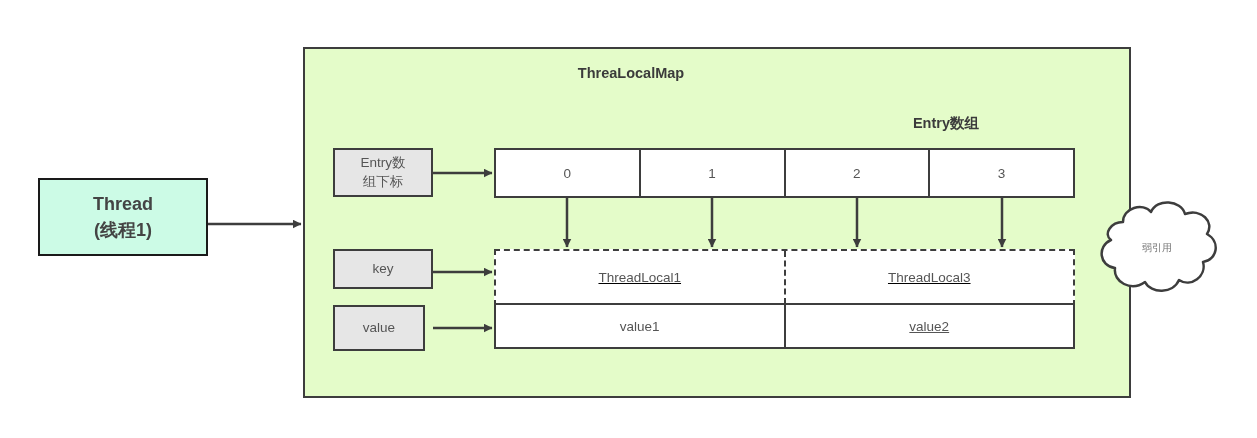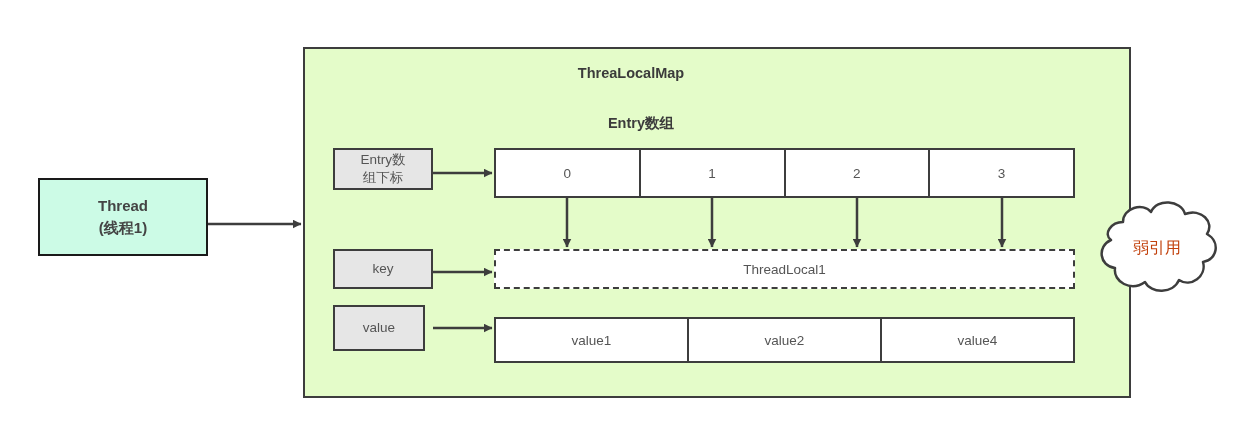--- a/index.html
+++ b/index.html
@@ -30,21 +30,21 @@
     width: 170px;
     height: 78px;
     background: #ccfbe6;
     border: 2.5px solid #1a1a1a;
     box-sizing: border-box;
     display: flex;
     flex-direction: column;
     align-items: center;
     justify-content: center;
     color: #444444;
-    font-size: 15px;
+    font-size: 18px;
     font-weight: bold;
     line-height: 1.45;
   }
   .thread-box .line { display: block; }
 
   
   .map-container {
     position: absolute;
     left: 303px;
     top: 47px;
@@ -62,42 +62,42 @@
     text-align: center;
     font-size: 14.5px;
     font-weight: bold;
     color: #3b3b3b;
   }
   .array-title {
     position: absolute;
     left: 303px;
     top: 114px;
     width: 676px;
-    text-align: center;
+    text-align: right;
     font-size: 14.5px;
     font-weight: bold;
     color: #3b3b3b;
   }
 
   
   .label-box {
     position: absolute;
     background: #e6e6e6;
     border: 2px solid #3d3d3d;
     box-sizing: border-box;
     display: flex;
     flex-direction: column;
     align-items: center;
     justify-content: center;
     color: #555555;
     font-size: 13.5px;
     line-height: 1.35;
     text-align: center;
   }
-  .label-index { left: 333px; top: 148px;  width: 100px; height: 42px; }
+  .label-index { left: 333px; top: 148px;  width: 100px; height: 49px; }
   .label-key   { left: 333px; top: 249px;  width: 100px; height: 40px; }
   .label-value { left: 333px; top: 305px;  width: 92px; height: 46px; }
 
   
   .row {
     position: absolute;
     left: 494px;
     width: 581px;
     display: flex;
     box-sizing: border-box;
@@ -118,55 +118,56 @@
     top: 148px;
     height: 50px;
     border: 2.5px solid #3d3d3d;
     background: #ffffff;
   }
   .row-index .cell + .cell { border-left: 2.5px solid #3d3d3d; }
 
   
   .row-key {
     top: 249px;
-    height: 40px;
+    height: 57px;
     border: 2.5px dashed #3d3d3d;
     background: #ffffff;
+    text-decoration: underline;
   }
   .row-key .cell + .cell { border-left: 2.5px dashed #3d3d3d; }
 
   
   .row-value {
-    top: 317px;
+    top: 303px;
     height: 46px;
     border: 2.5px solid #3d3d3d;
     background: #ffffff;
   }
-  .row-value .cell + .cell { border-left: 2.5px solid #3d3d3d; }
+  .row-value .cell + .cell { border-left: 2.5px solid #3d3d3d; text-decoration: underline; }
 
   
   .cloud-wrap {
     position: absolute;
     left: 1093px;
     top: 196px;
     width: 128px;
     height: 104px;
   }
   .cloud-wrap svg { display: block; }
   .cloud-label {
     position: absolute;
     left: 0;
     top: 0;
     width: 128px;
     height: 104px;
     display: flex;
     align-items: center;
     justify-content: center;
-    font-size: 16px;
-    color: #c2410c;
+    font-size: 10px;
+    color: #737373;
     pointer-events: none;
   }
 
   
   #arrows {
     position: absolute;
     left: 0;
     top: 0;
     width: 1257px;
     height: 438px;
@@ -200,26 +201,26 @@
 
   <div class="row row-index">
     <div class="cell">0</div>
     <div class="cell">1</div>
     <div class="cell">2</div>
     <div class="cell">3</div>
   </div>
 
   <div class="row row-key">
     <div class="cell">ThreadLocal1</div>
+    <div class="cell">ThreadLocal3</div>
   </div>
 
   <div class="row row-value">
     <div class="cell">value1</div>
     <div class="cell">value2</div>
-    <div class="cell">value4</div>
   </div>
 
   <svg id="arrows" viewBox="0 0 1257 438">
     <defs>
       <marker id="ah" markerWidth="9" markerHeight="9" refX="8.5" refY="4.5" orient="auto" markerUnits="userSpaceOnUse">
         <path d="M0,0 L9,4.5 L0,9 z" fill="#3d3d3d"></path>
       </marker>
     </defs>
 
     <g>

